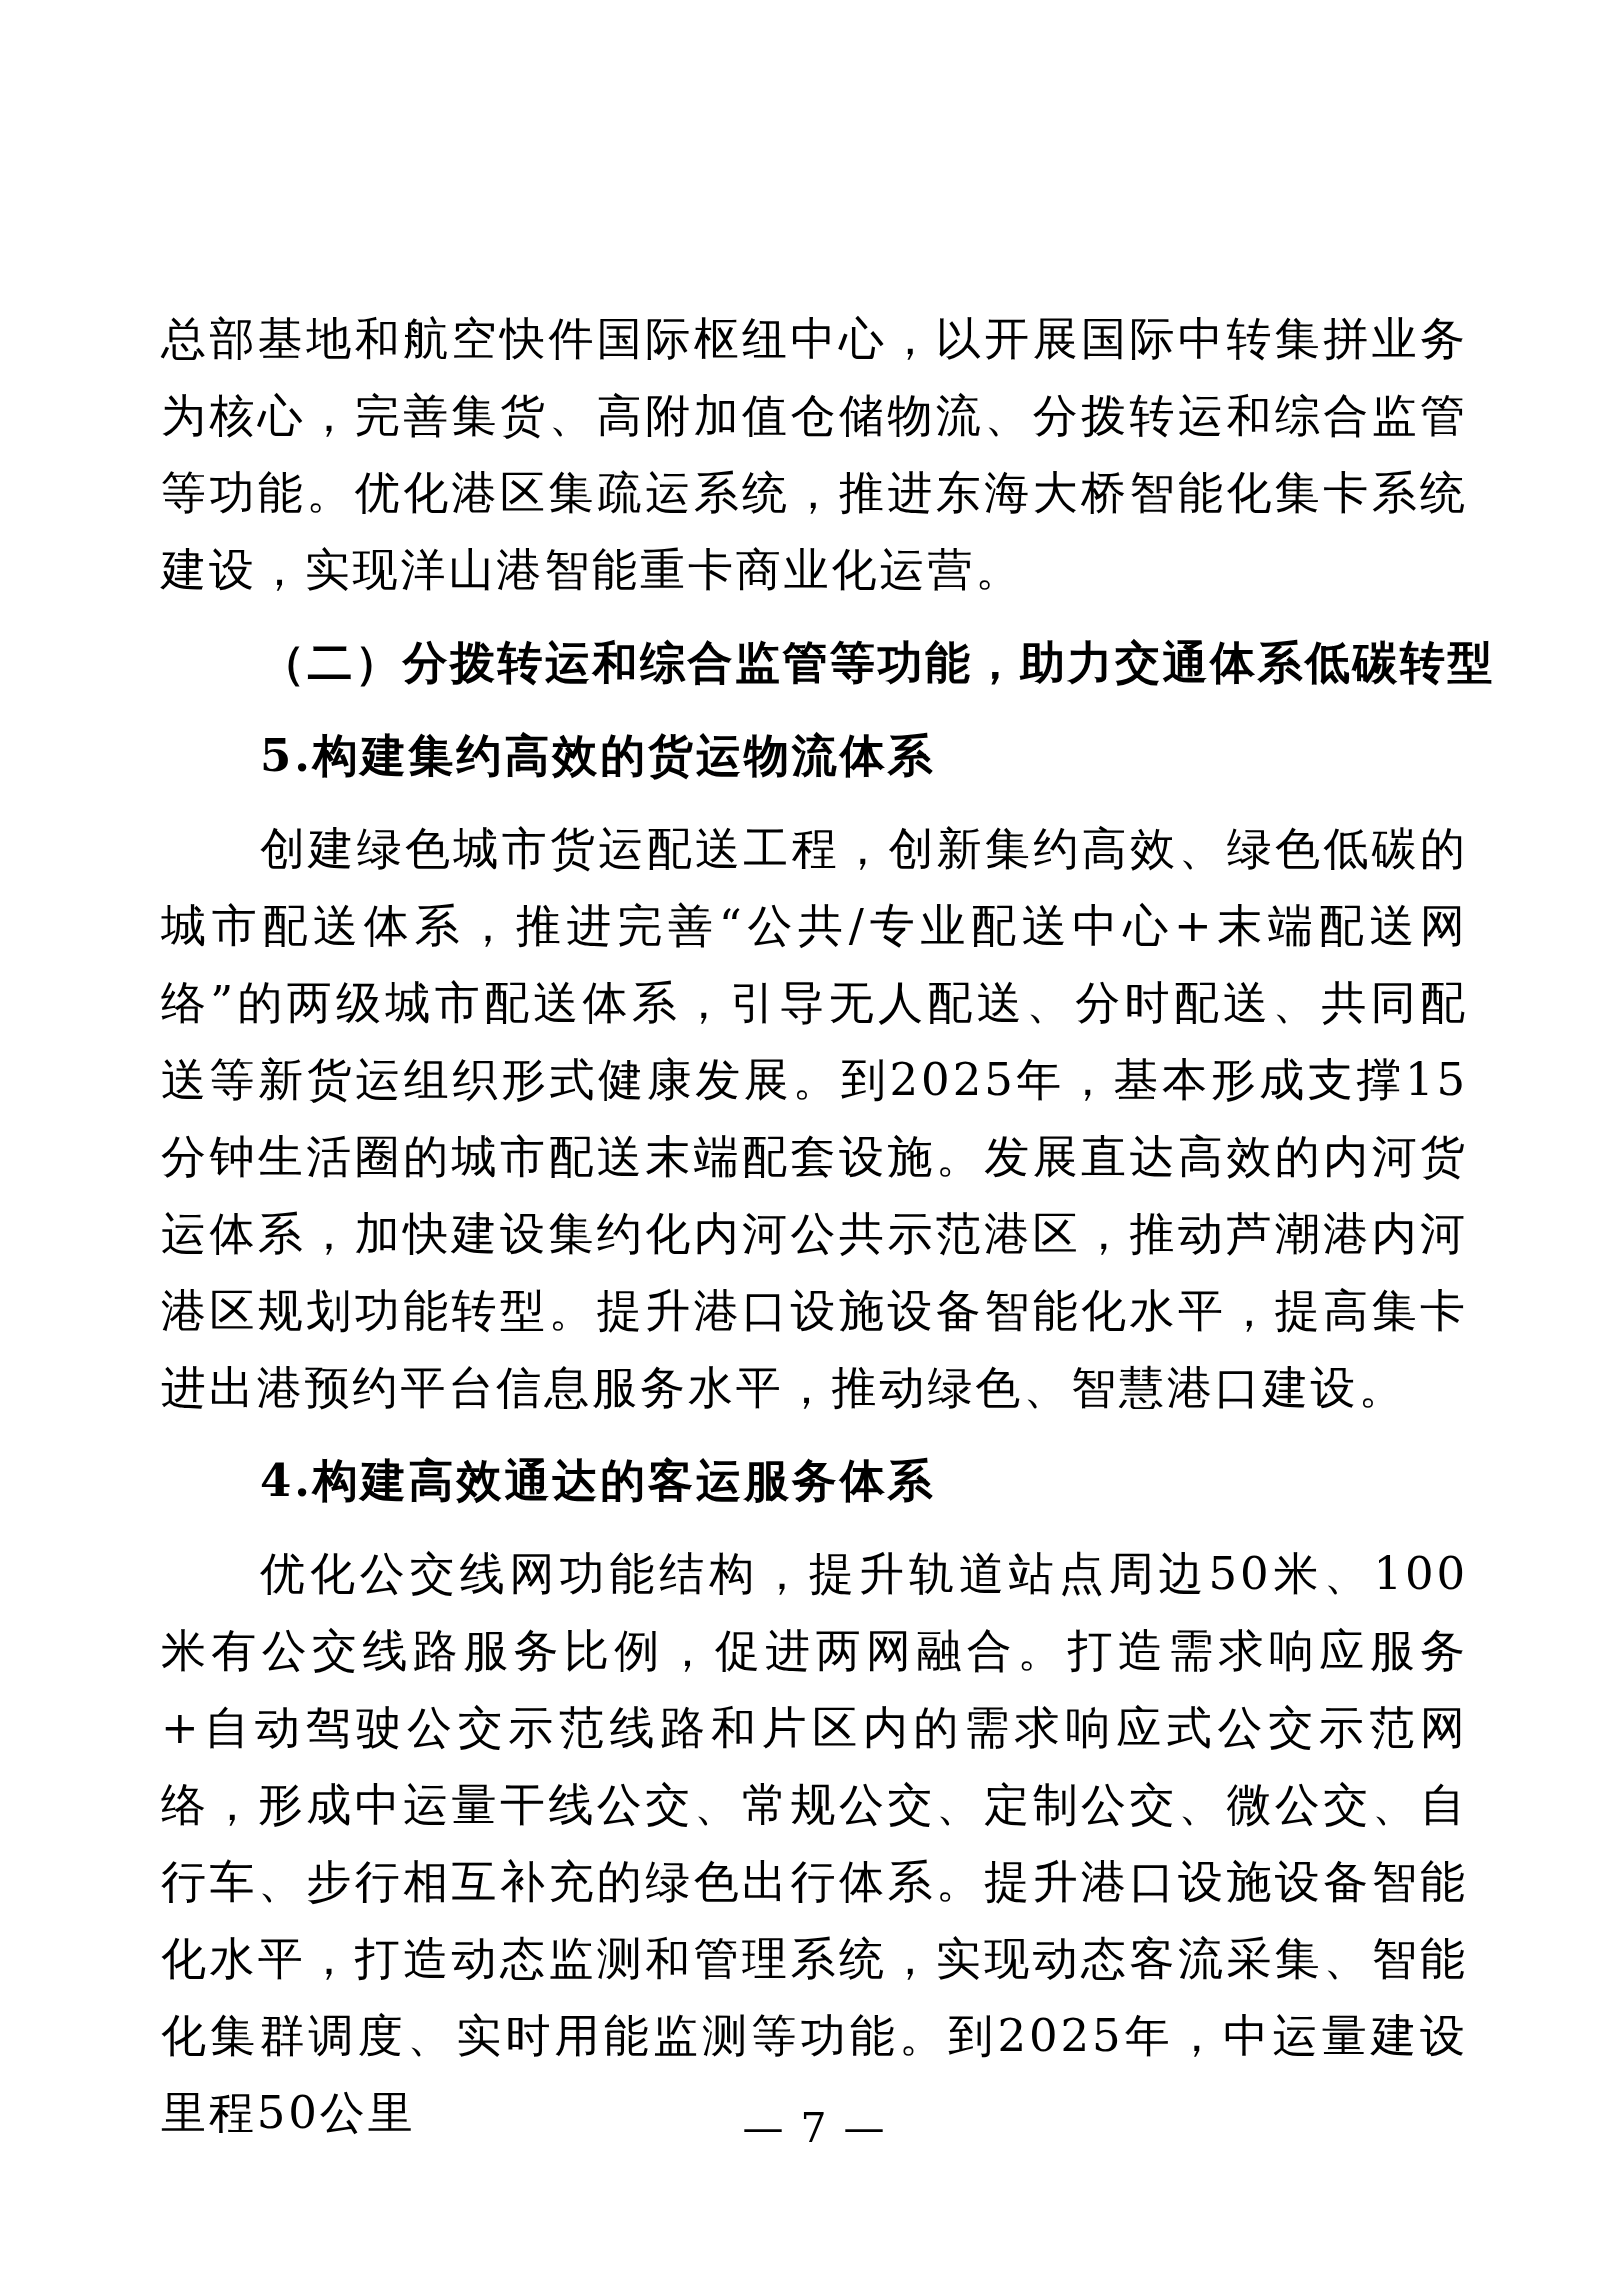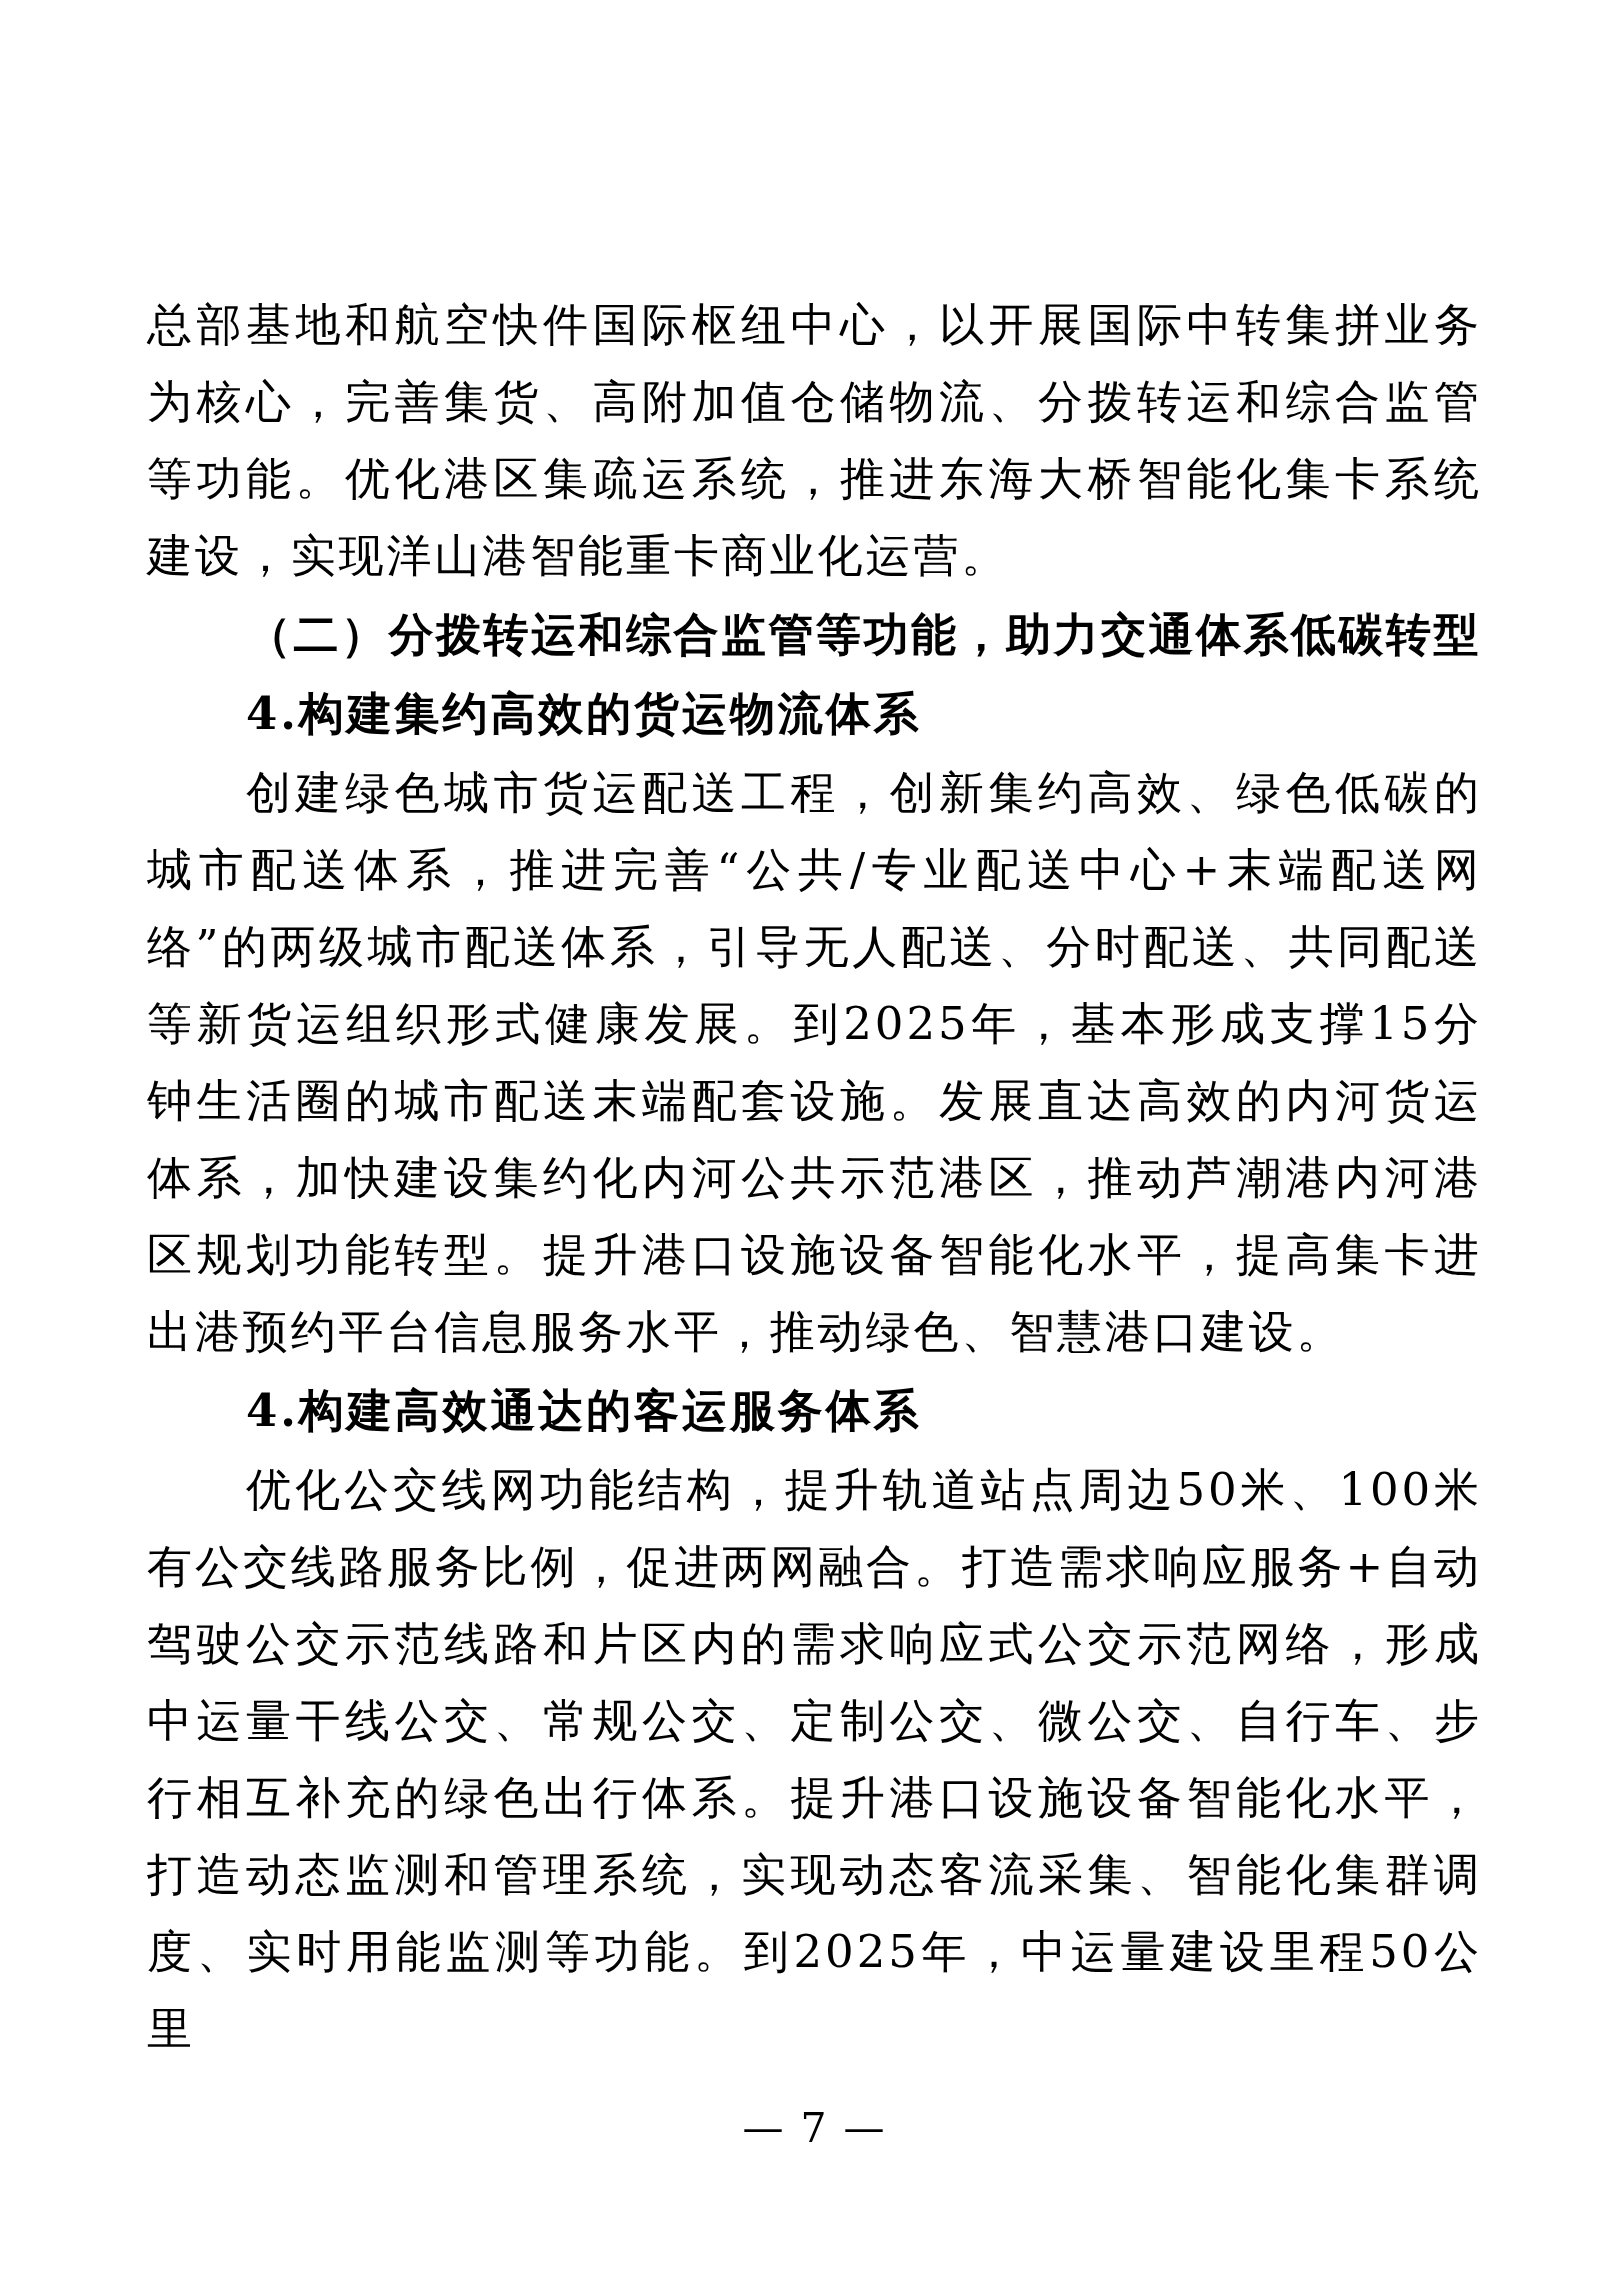--- a/index.html
+++ b/index.html
@@ -21,21 +21,21 @@
     left: 145px;
     top: 284px;
     width: 1339px;
     font-size: 45px;
     line-height: 77px;
     letter-spacing: 2.9px;
     text-align: justify;
     text-justify: inter-character;
   }
   .content p {
-    margin: 2px;
+    margin: 16px;
     padding: 0;
   }
   .para-indent {
     text-indent: 99px;
   }
   .para-noindent {
     text-indent: 0;
   }
   .heading {
     font-weight: bold;
@@ -58,20 +58,20 @@
     letter-spacing: 2px;
   }
 </style>
 </head>
 <body>
 
 <div class="page">
   <div class="content">
     <p class="para-noindent">总部基地和航空快件国际枢纽中心，以开展国际中转集拼业务为核心，完善集货、高附加值仓储物流、分拨转运和综合监管等功能。优化港区集疏运系统，推进东海大桥智能化集卡系统建设，实现洋山港智能重卡商业化运营。</p>
     <p class="heading">（二）分拨转运和综合监管等功能，助力交通体系低碳转型</p>
-    <p class="subheading">4.构建集约高效的货运物流体系</p>
+    <p class="subheading">5.构建集约高效的货运物流体系</p>
     <p class="para-indent">创建绿色城市货运配送工程，创新集约高效、绿色低碳的城市配送体系，推进完善“公共/专业配送中心+末端配送网络”的两级城市配送体系，引导无人配送、分时配送、共同配送等新货运组织形式健康发展。到2025年，基本形成支撑15分钟生活圈的城市配送末端配套设施。发展直达高效的内河货运体系，加快建设集约化内河公共示范港区，推动芦潮港内河港区规划功能转型。提升港口设施设备智能化水平，提高集卡进出港预约平台信息服务水平，推动绿色、智慧港口建设。</p>
     <p class="subheading">4.构建高效通达的客运服务体系</p>
     <p class="para-indent">优化公交线网功能结构，提升轨道站点周边50米、100米有公交线路服务比例，促进两网融合。打造需求响应服务+自动驾驶公交示范线路和片区内的需求响应式公交示范网络，形成中运量干线公交、常规公交、定制公交、微公交、自行车、步行相互补充的绿色出行体系。提升港口设施设备智能化水平，打造动态监测和管理系统，实现动态客流采集、智能化集群调度、实时用能监测等功能。到2025年，中运量建设里程50公里</p>
   </div>
   <div class="footer">— 7 —</div>
 </div>
 
 
 </body></html>

